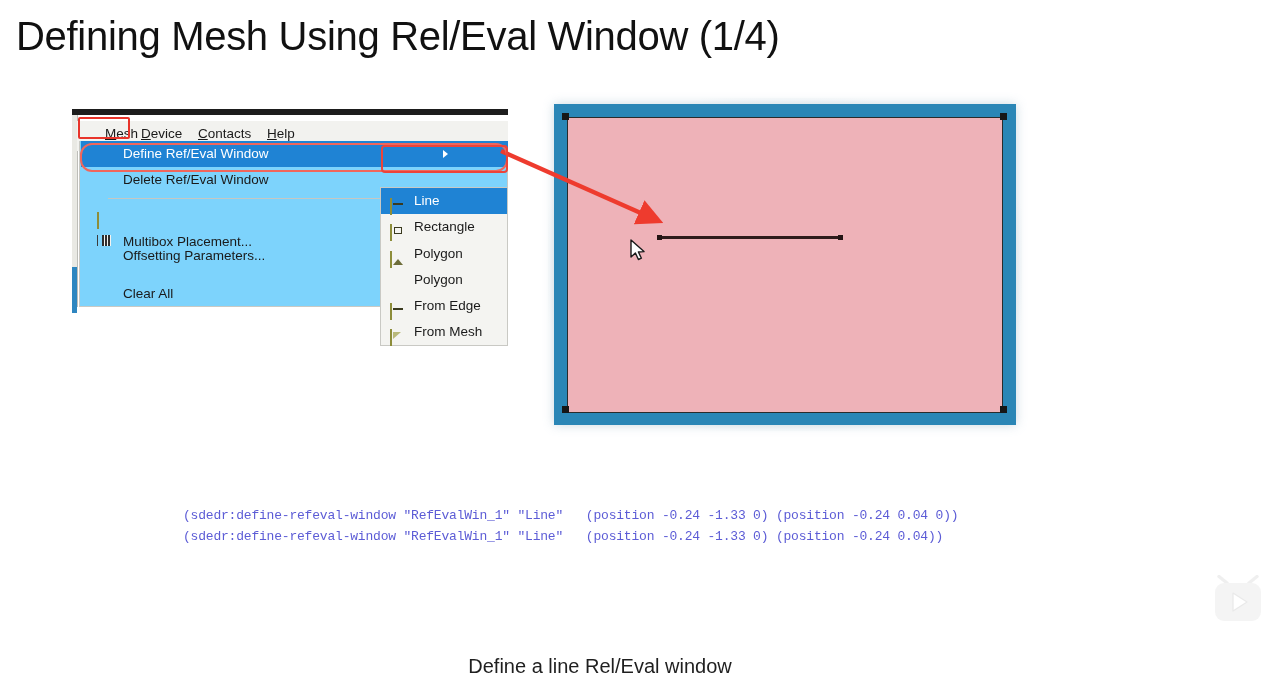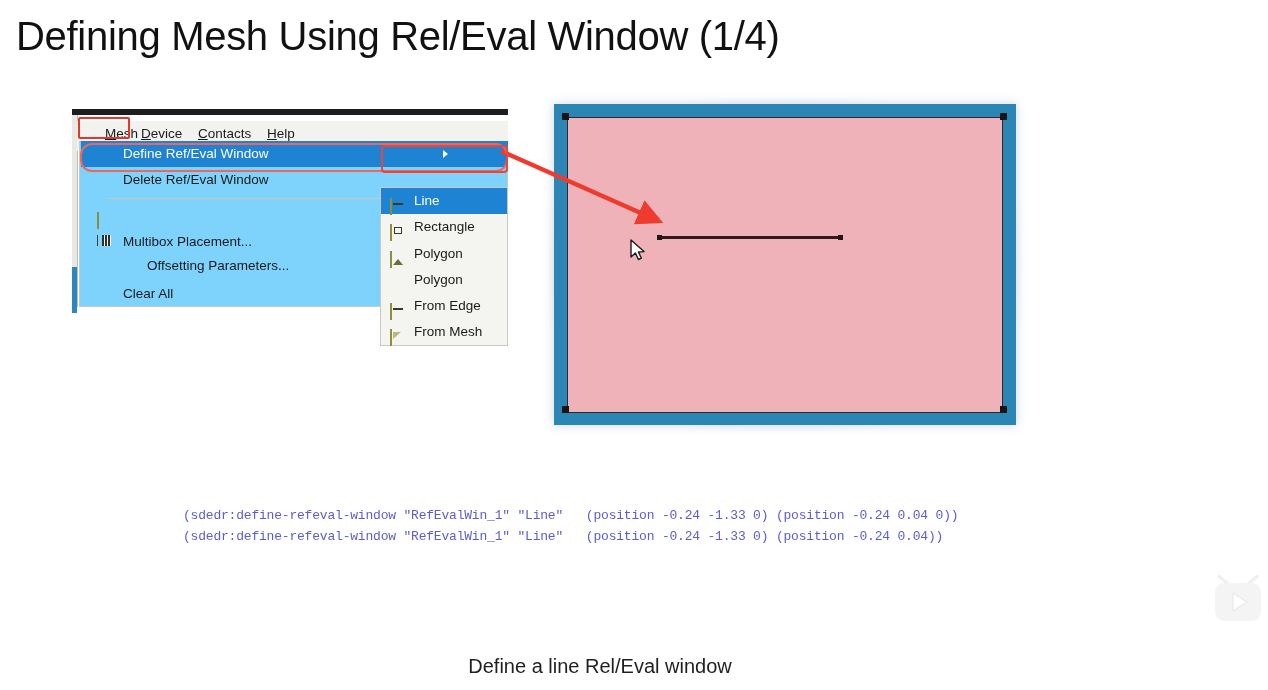--- a/index.html
+++ b/index.html
@@ -136,21 +136,21 @@
   .dd-item.selected {
     background: #1f83d4;
     color: #ffffff;
   }
   .dd-item.selected .dd-arrow { border-left-color: #ffffff; }
 
   .dd-row-0 { top: 0px; }
   .dd-row-1 { top: 26px; }
   .dd-row-2 { top: 62px; }
   .dd-row-3 { top: 88px; }
-  .dd-row-4 { top: 112px; margin-left: 24px; }
+  .dd-row-4 { top: 102px; }
   .dd-row-5 { top: 140px; }
 
   .dd-separator {
     position: absolute;
     left: 28px; top: 57px;
     width: 396px;
     height: 1px;
     background: #c7c7c2;
   }
 

